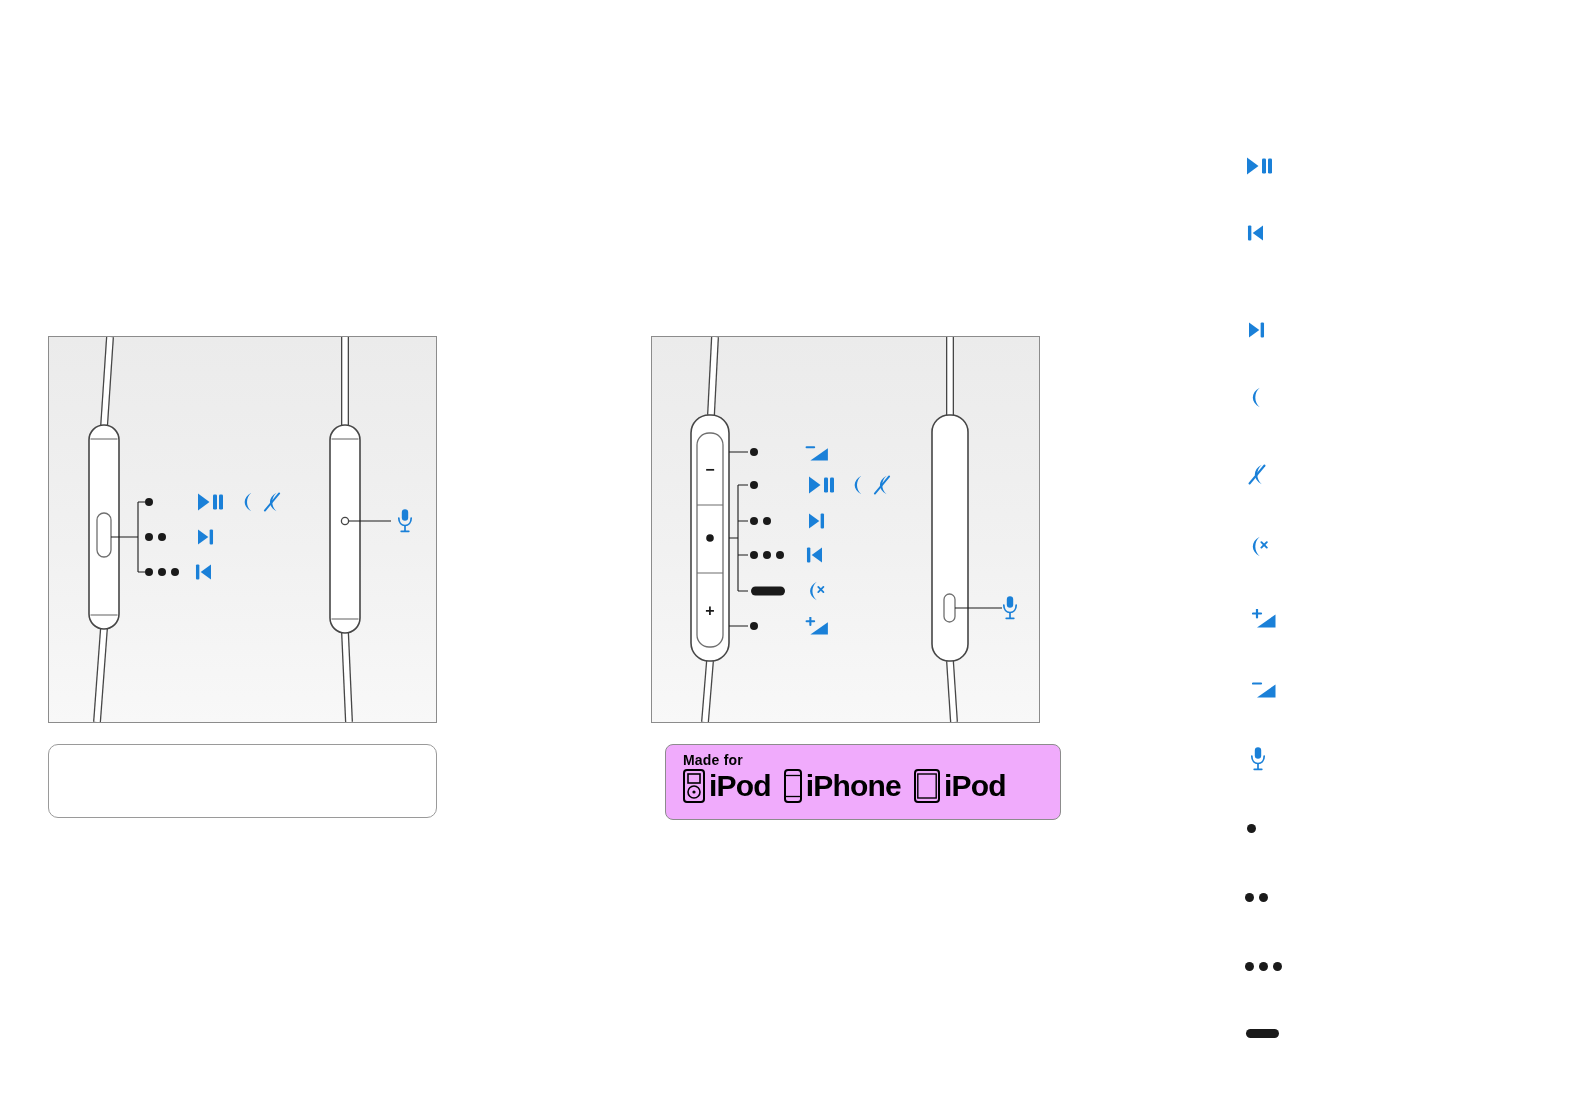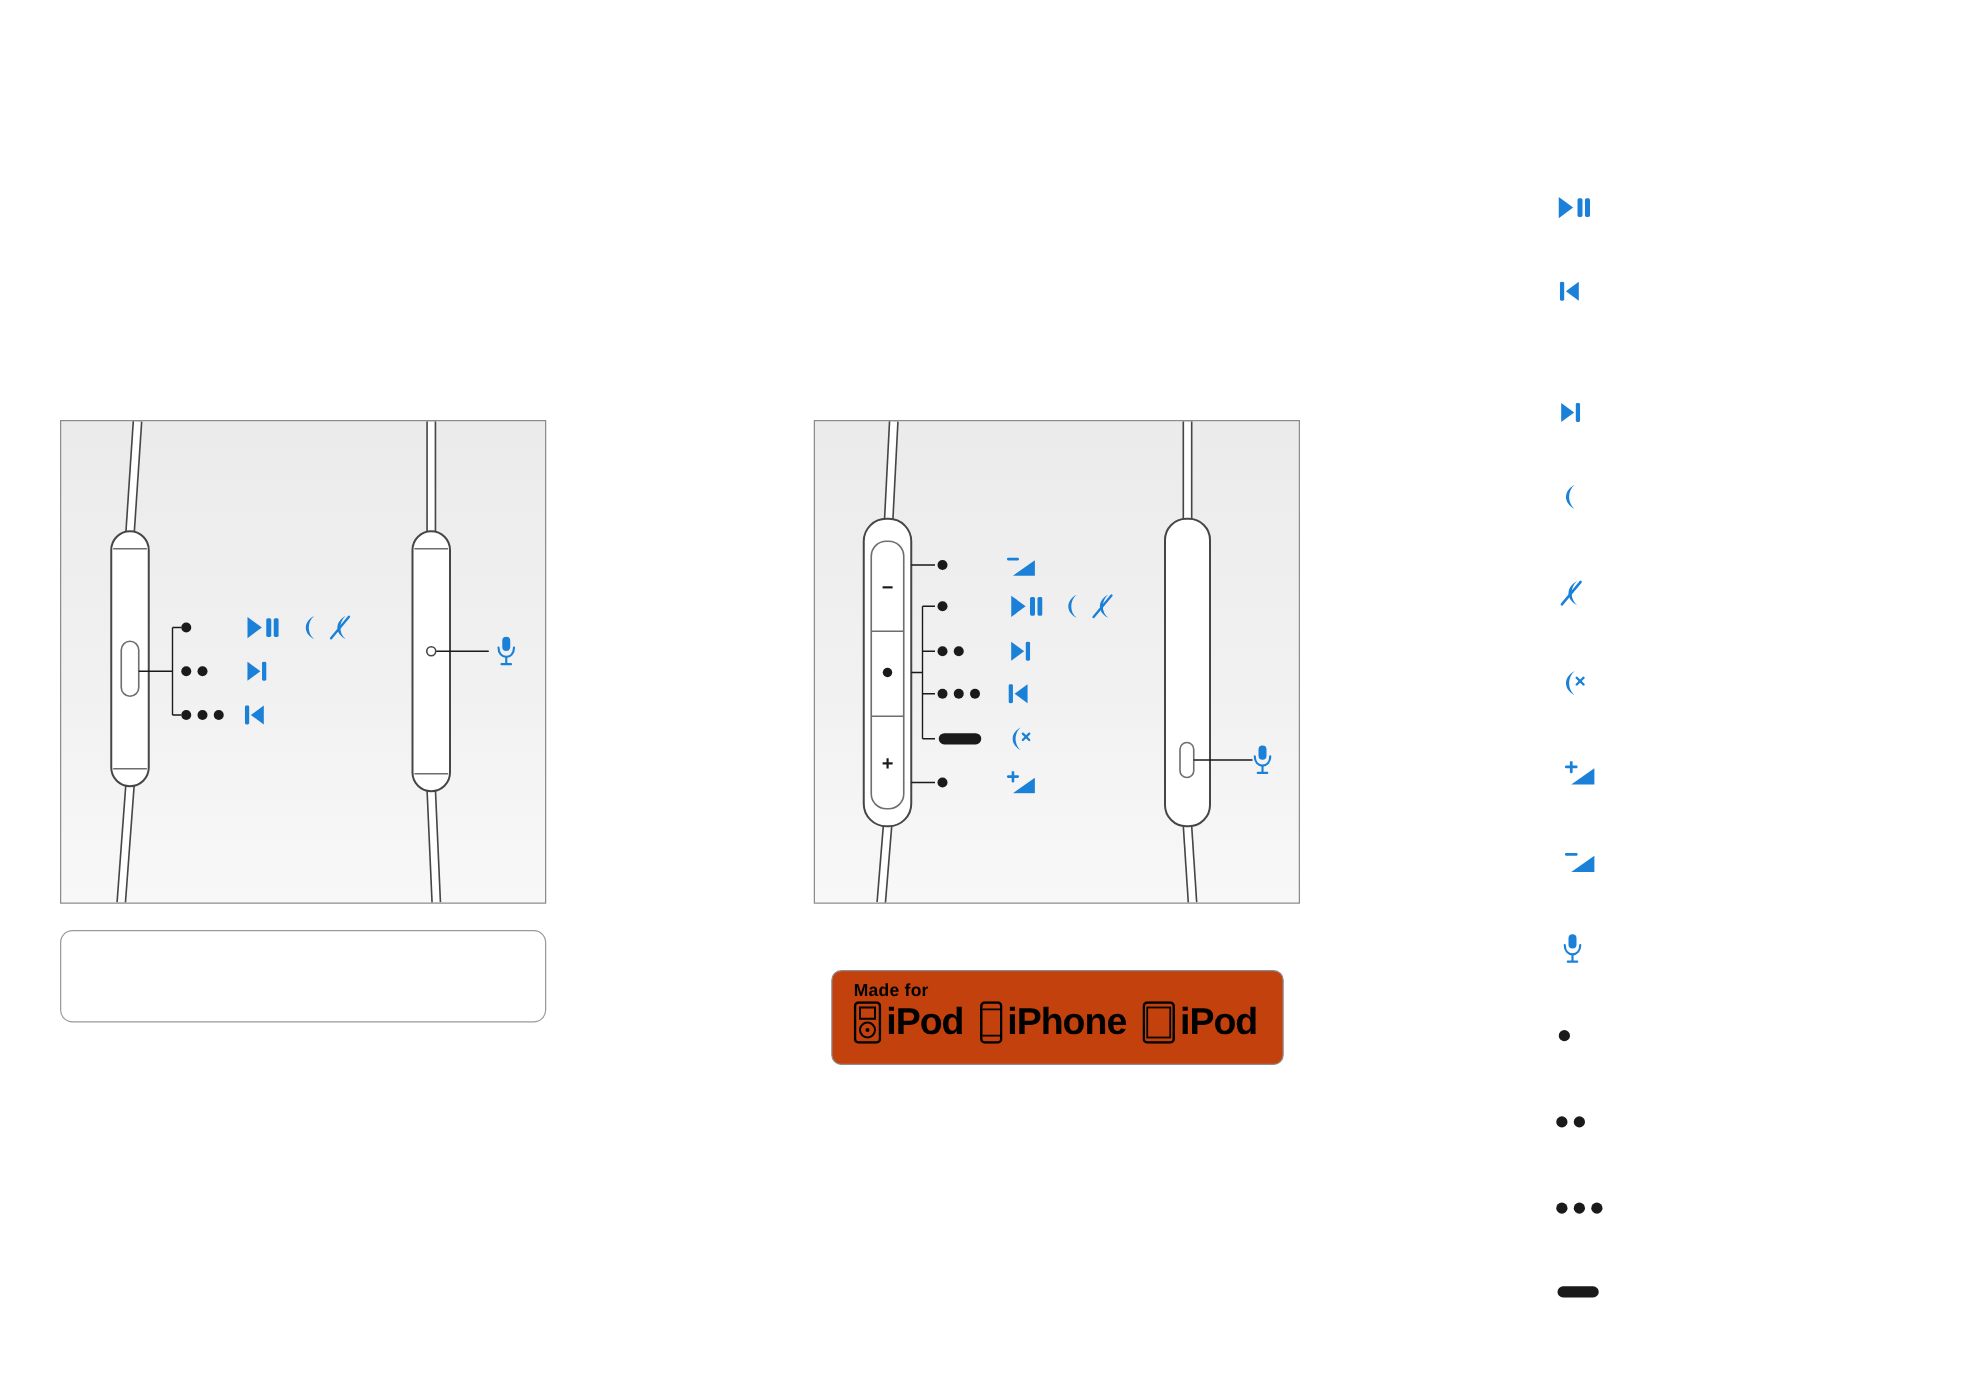--- a/index.html
+++ b/index.html
@@ -26,22 +26,22 @@
   .body-outline { fill:#ffffff; stroke:#464646; stroke-width:1.6; }
   .detail { stroke:#6d6d6d; stroke-width:1.1; fill:none; }
   .btn-outline { fill:#ffffff; stroke:#6f6f6f; stroke-width:1.3; }
   .btn-label { fill:#1a1a1a; font-family:"Liberation Sans",sans-serif; font-size:16px; font-weight:600; text-anchor:middle; }
 
   .empty-box {
     position:absolute; left:48px; top:744px; width:389px; height:74px;
     border:1px solid #9a9a9a; border-radius:10px; background:#ffffff;
   }
   .badge {
-    position:absolute; left:665px; top:776px; width:362px; height:76px;
-    border:1px solid #8c8c8c; border-radius:8px; background:#c2410c;
+    position:absolute; left:665px; top:744px; width:396px; height:76px;
+    border:1px solid #8c8c8c; border-radius:8px; background:#f0abfc;
     padding:7px 0 0 17px; color:#000;
   }
   .badge .made-for { font-size:14px; font-weight:700; letter-spacing:.2px; }
   .badge .devices { display:flex; align-items:center; gap:13px; margin-top:1px; }
   .badge .device { display:flex; align-items:center; gap:4px; }
   .badge .device-label { font-size:30px; font-weight:700; letter-spacing:-0.8px; line-height:1; }
   .badge svg { color:#000; }
 
   .legend { position:absolute; left:0; top:0; width:100%; height:100%; }
   .legend-ic { position:absolute; }

